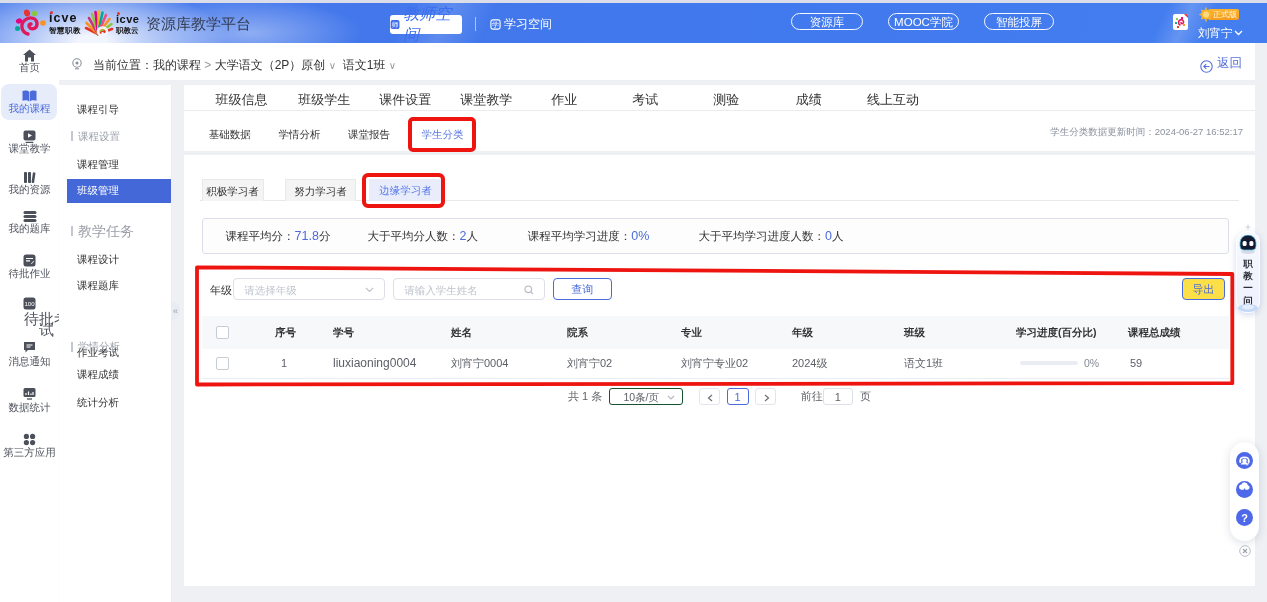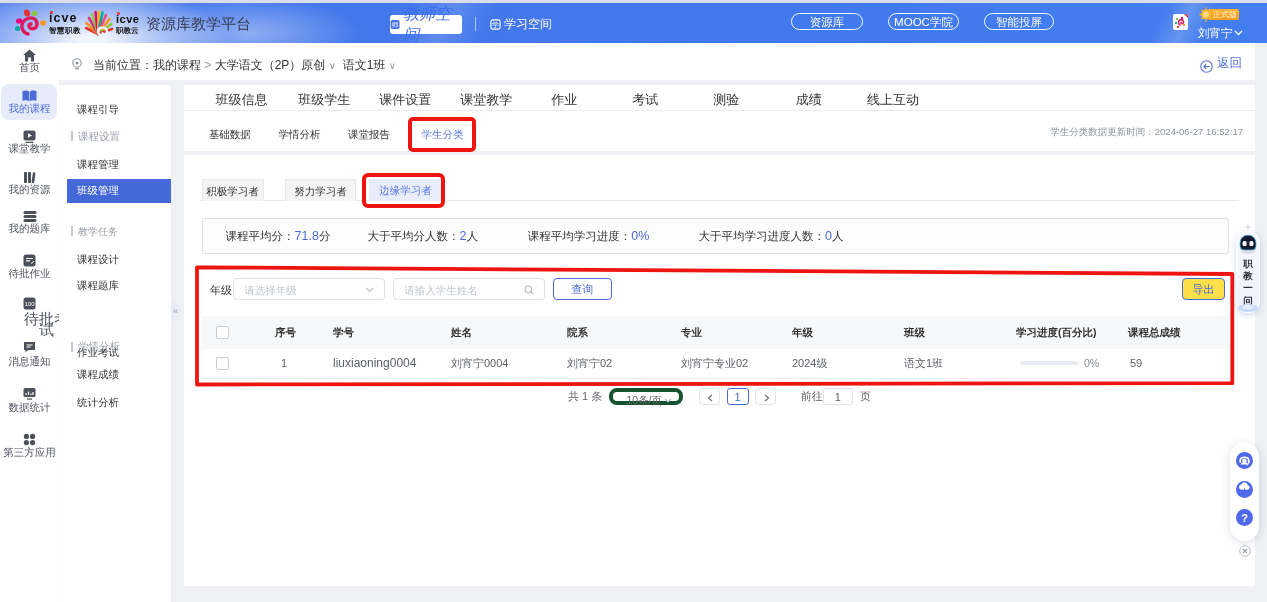--- a/index.html
+++ b/index.html
@@ -182,21 +182,21 @@
 </div>
 
 <div class="abs" style="left:59px;top:85px;width:112px;height:517px;background:#fff;box-shadow:0 1px 2px rgba(0,0,0,0.03);"></div>
 <div class="abs" style="left:77px;top:103.5px;font-size:10.5px;color:#333;line-height:11px;">课程引导</div>
 <div class="abs" style="left:71px;top:131.4px;width:2px;height:10px;background:#c3c7cf;"></div>
 <div class="abs" style="left:78px;top:130.9px;font-size:10.5px;color:#9ba0a8;line-height:11px;">课程设置</div>
 <div class="abs" style="left:77px;top:159.2px;font-size:10.5px;color:#333;line-height:11px;">课程管理</div>
 <div class="abs" style="left:67px;top:178.7px;width:104px;height:24px;background:#4568d8;"></div>
 <div class="abs" style="left:77px;top:185.2px;font-size:10.5px;color:#fff;line-height:11px;">班级管理</div>
 <div class="abs" style="left:71px;top:226.4px;width:2px;height:10px;background:#c3c7cf;"></div>
-<div class="abs" style="left:78px;top:225.9px;font-size:10px;color:#9ba0a8;line-height:11px;">教学任务</div>
+<div class="abs" style="left:78px;top:225.9px;font-size:14px;color:#9ba0a8;line-height:11px;">教学任务</div>
 <div class="abs" style="left:77px;top:253.7px;font-size:10.5px;color:#333;line-height:11px;">课程设计</div>
 <div class="abs" style="left:77px;top:280.1px;font-size:10.5px;color:#333;line-height:11px;">课程题库</div>
 <div class="abs" style="left:77px;top:306.7px;font-size:10.5px;color:#333;line-height:11px;margin-top:40px;">作业考试</div>
 <div class="abs" style="left:71px;top:341.7px;width:2px;height:10px;background:#c3c7cf;"></div>
 <div class="abs" style="left:78px;top:341.2px;font-size:10.5px;color:#9ba0a8;line-height:11px;">学情分析</div>
 <div class="abs" style="left:77px;top:368.9px;font-size:10.5px;color:#333;line-height:11px;">课程成绩</div>
 <div class="abs" style="left:77px;top:396.7px;font-size:10.5px;color:#333;line-height:11px;">统计分析</div>
 
 <div class="abs" style="left:171px;top:301px;width:9px;height:20px;background:#e9ecf2;border-radius:0 10px 10px 0;color:#9aa0ab;font-size:9px;line-height:20px;text-align:center;">«</div>
 
@@ -272,21 +272,21 @@
 <div class="abs" style="left:201.7px;top:378px;width:1027.3px;height:1px;background:#e9edf4;"></div>
 
 <div class="abs" style="left:1020px;top:360.5px;width:58px;height:4.5px;background:#e9ecf2;border-radius:2.5px;"></div>
 <div class="abs" style="left:1084px;top:358px;font-size:10.5px;color:#858a94;line-height:11px;">0%</div>
 
 <svg class="abs" style="left:190px;top:258px;" width="1052" height="136" viewBox="0 0 1052 136" fill="none">
   <polygon points="7,9.3 1042.3,16 1042.3,125.2 7,126.5" stroke="#ee1510" stroke-width="3.8" stroke-linejoin="round" fill="none"></polygon>
 </svg>
 
 <div class="abs" style="left:568px;top:391px;font-size:11px;color:#606266;line-height:11px;">共 1 条</div>
-<div class="abs" style="left:609.4px;top:388px;width:74px;height:17px;background:#fff;border:4px solid #14532d;border-radius:8px;">
+<div class="abs" style="left:609.4px;top:388px;width:74px;height:17px;background:#fff;border:1px solid #14532d;border-radius:3px;">
     <div class="abs" style="left:13px;top:0;height:17px;line-height:16px;font-size:10.5px;color:#606266;">10条/页</div>
     <svg class="abs" style="right:7px;top:6px;" width="8" height="5" viewBox="0 0 8 5">
       <path d="M1 1 L4 4 L7 1" stroke="#b3b8c2" stroke-width="1.1" fill="none"></path>
     </svg>
   </div>
 <div class="abs" style="left:699px;top:388px;width:21px;height:17px;background:#fff;border:1px solid #e2e5ec;border-radius:3px;">
     <svg class="abs" style="left:7px;top:4.5px;" width="6" height="8" viewBox="0 0 6 8">
       <path d="M5 1 L1.5 4 L5 7" stroke="#6a6f78" stroke-width="1.2" fill="none"></path>
     </svg>
   </div>

